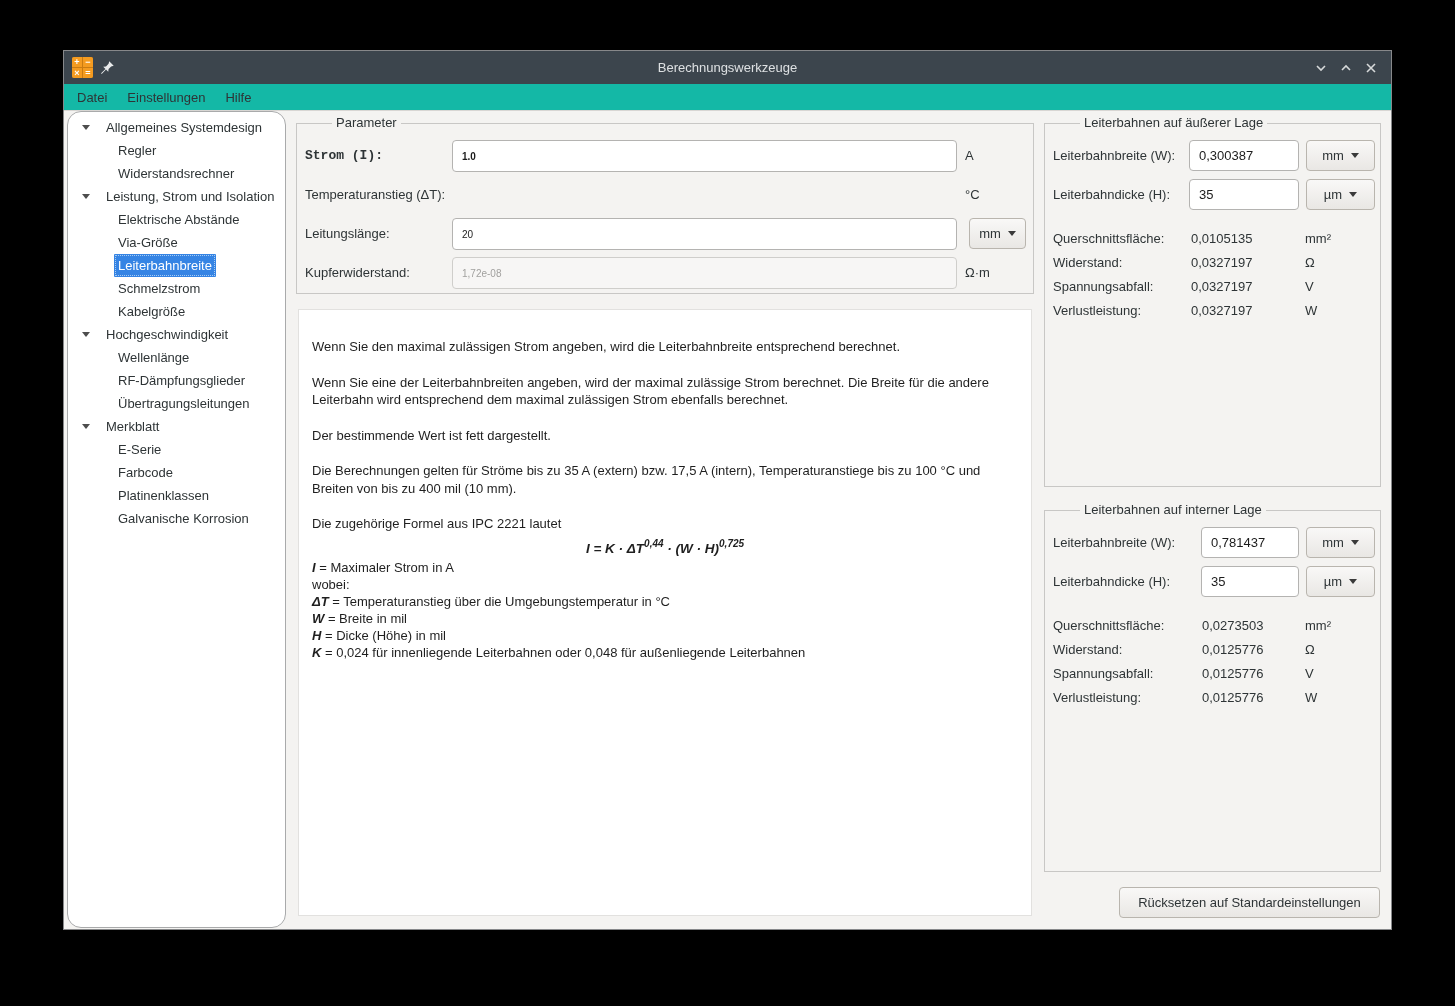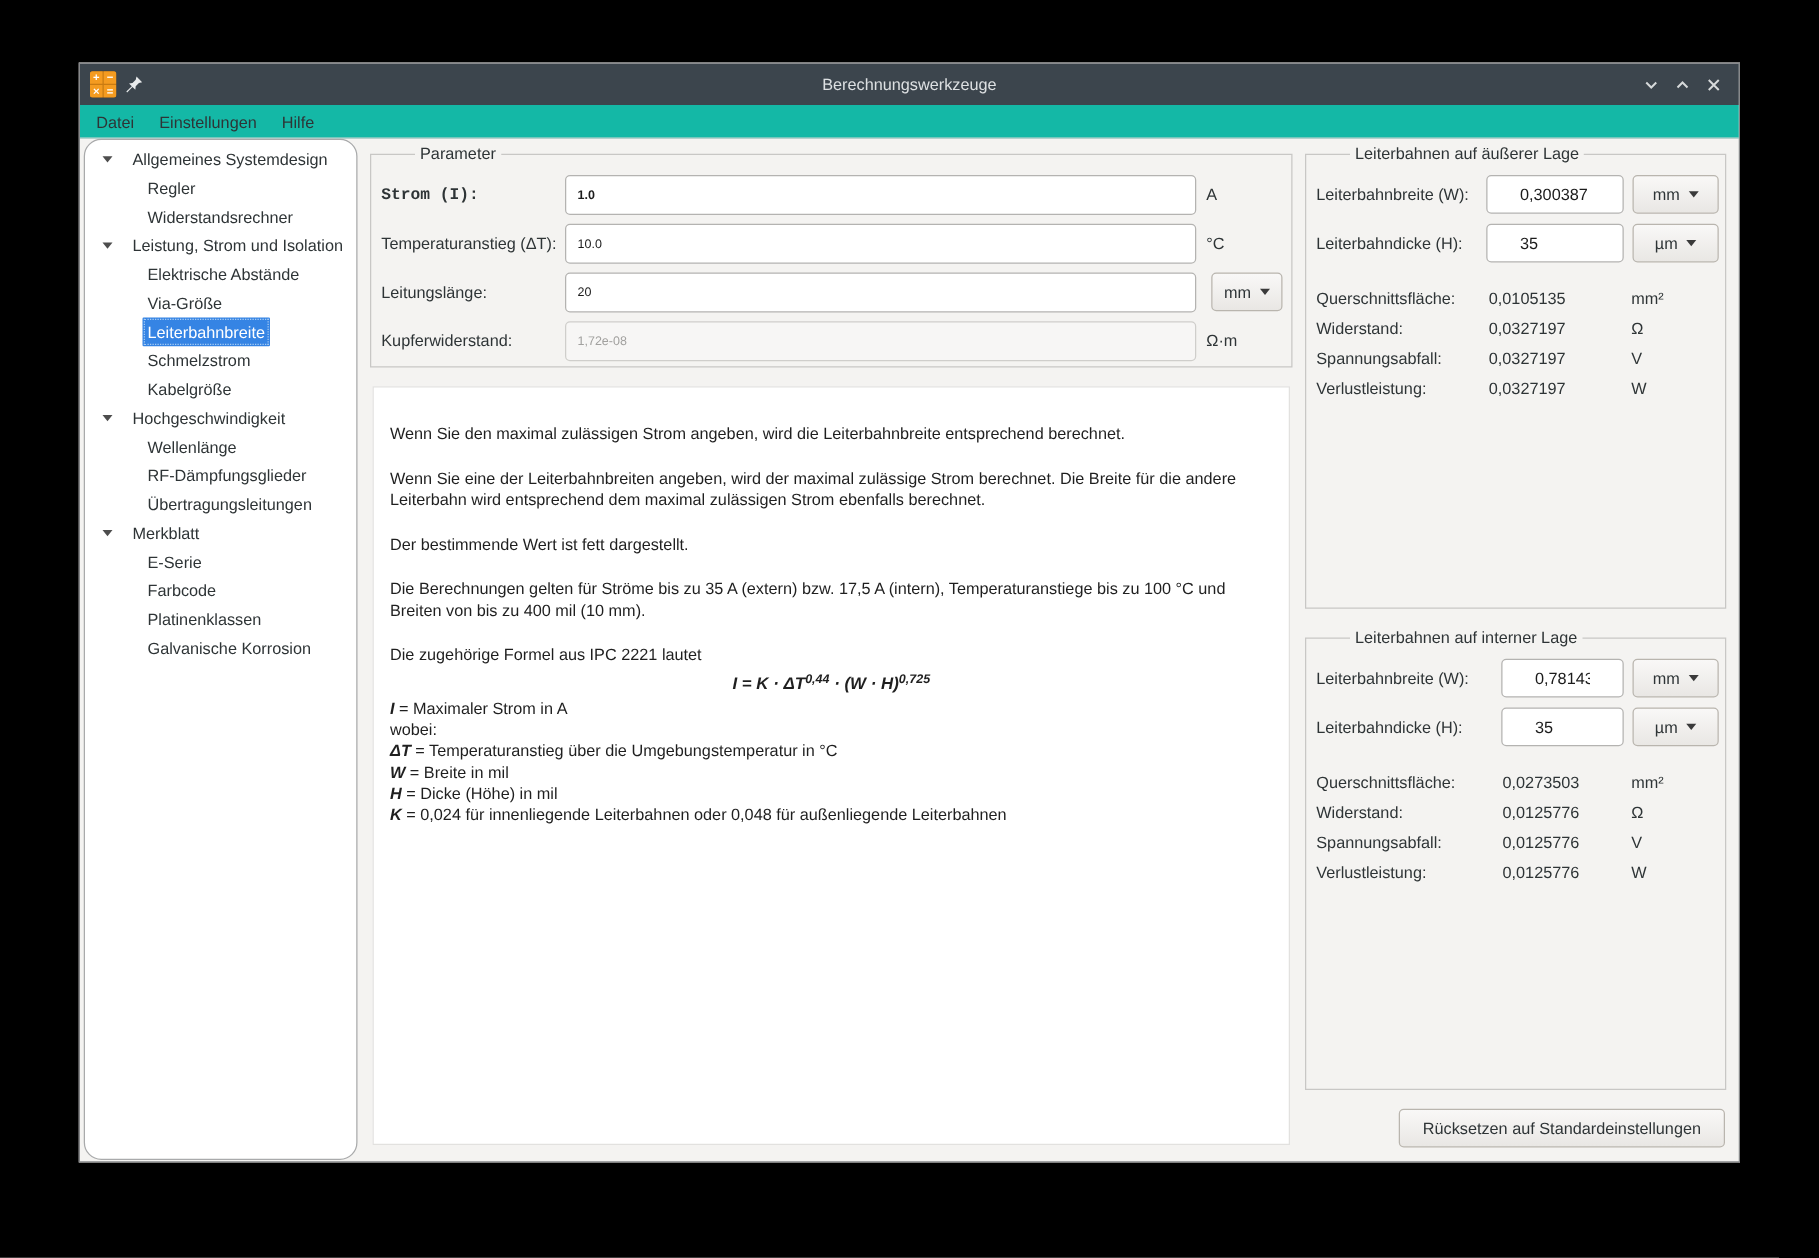--- a/index.html
+++ b/index.html
@@ -49,21 +49,21 @@
   .info p { margin-bottom:18px; }
   .info .formula { text-align:center; font-weight:bold; font-style:italic; margin:2px 0 2px 0; font-size:13.5px; }
   .info .formula sup { font-size:10px; }
   .vline { line-height:17px; }
   .vsym { font-weight:bold; font-style:italic; }
 
   
   .outer-box { left:980px; top:72px; width:337px; height:364px; }
   .inner-box { left:980px; top:459px; width:337px; height:362px; }
   .rrow-label { position:absolute; left:8px; height:31px; line-height:31px; }
-  .rinput { position:absolute; height:31px; border:1px solid #b4b3b1; border-radius:4px; background:#fff; padding:0 26px; font-family:inherit; font-size:13px; color:#1b1b1b; }
+  .rinput { position:absolute; height:31px; border:1px solid #b4b3b1; border-radius:4px; background:#fff; padding:0 9px; font-family:inherit; font-size:13px; color:#1b1b1b; }
   .res-label { position:absolute; left:8px; height:24px; line-height:24px; }
   .res-val { position:absolute; height:24px; line-height:24px; }
   .res-unit { position:absolute; left:260px; height:24px; line-height:24px; }
 
   .reset-btn { position:absolute; left:1055px; top:836px; width:261px; height:31px; border:1px solid #b9b5ae; border-radius:4px; background:linear-gradient(#f9f8f7,#e9e7e4); font-family:inherit; font-size:13px; color:#2e3436; }
 </style>
 </head>
 <body>
 
 <div class="window">
@@ -128,21 +128,20 @@
   </div>
 
   <div class="gbox param-box">
     <span class="legend">Parameter</span>
 
     <div class="prow-label bold" style="top:16px;font-family:Liberation Mono, monospace;">Strom (I):</div>
     <input class="pinput bold" style="top: 16px;" value="1.0">
     <div class="punit" style="top:16px;">A</div>
 
     <div class="prow-label" style="top:55px;">Temperaturanstieg (ΔT):</div>
-    <input class="pinput" style="top: 55px;" value="10.0">
     <div class="punit" style="top:55px;">°C</div>
 
     <div class="prow-label" style="top:94px;">Leitungslänge:</div>
     <input class="pinput" style="top: 94px;" value="20">
     <div class="dropdown" style="top:94px; left:672px; width:57px;">
       <span>mm</span>
         <span class="arr"></span>
     </div>
 
     <div class="prow-label" style="top:133px;">Kupferwiderstand:</div>

